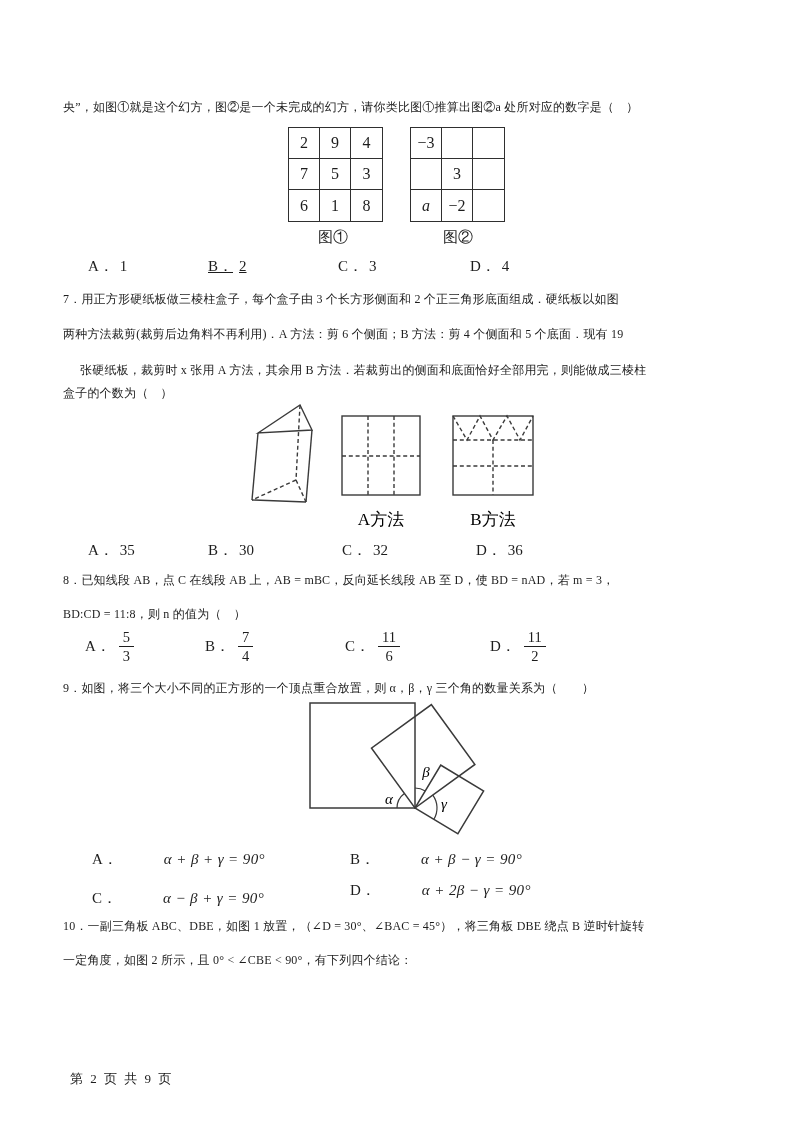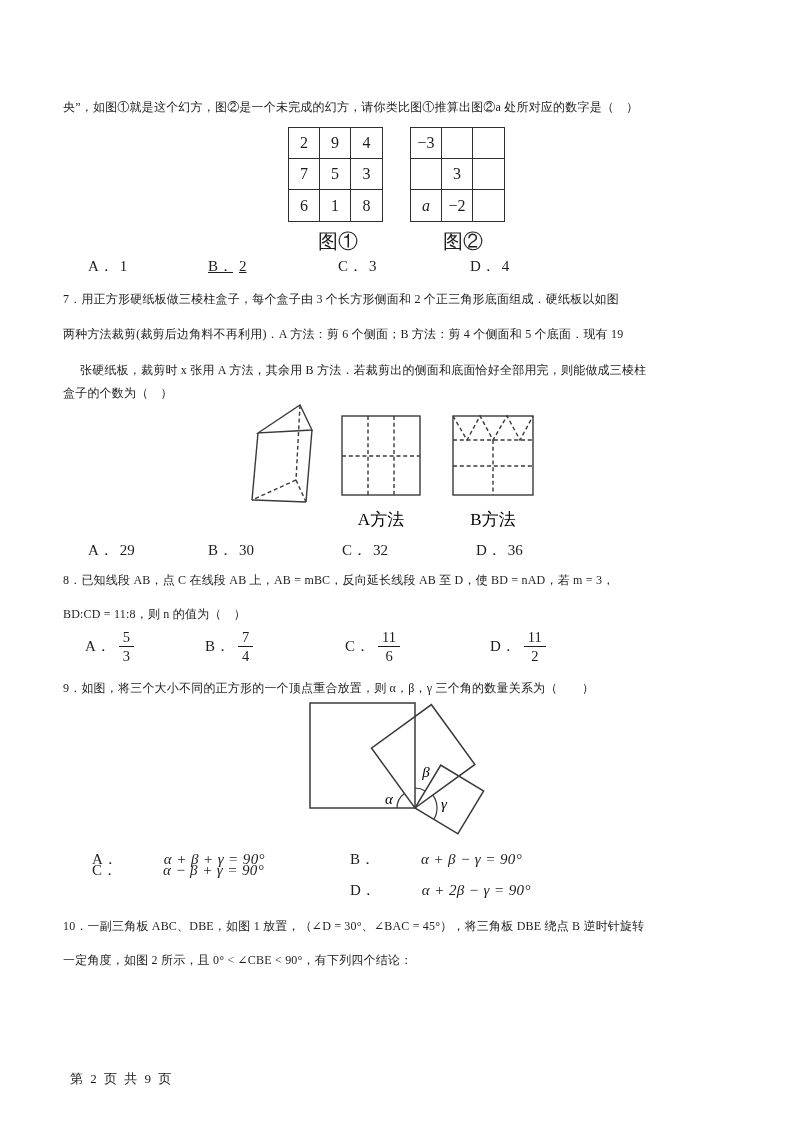--- a/index.html
+++ b/index.html
@@ -4,21 +4,21 @@
 <style>
   html,body{margin:0;padding:0;}
   body{
     width:793px;height:1122px;background:#ffffff;position:relative;
     font-family:"Liberation Serif","DejaVu Serif",serif;color:#1d1d1d;
     overflow:hidden;
   }
   .line{position:absolute;font-size:12px;line-height:21px;white-space:pre;letter-spacing:0.2px;}
   .opt{position:absolute;font-size:15px;white-space:pre;}
   .opt .lab{margin-right:6px;}
-  .caption{position:absolute;font-size:20px;white-space:pre;}
+  .caption{position:absolute;font-size:15px;white-space:pre;}
   .magic{position:absolute;border:1.6px solid #2f2f2f;display:grid;
          grid-template-columns:repeat(3,31px);grid-auto-rows:31px;background:#fff;}
   .mcell{display:flex;align-items:center;justify-content:center;font-size:16px;
          border-right:1.2px solid #2f2f2f;border-bottom:1.2px solid #2f2f2f;}
   .mcell:nth-child(3n){border-right:none;}
   .mcell:nth-child(n+7){border-bottom:none;}
   .fropt{position:absolute;display:flex;align-items:center;font-size:15px;}
   .fropt .lab{margin-right:8px;}
   .frac{display:inline-flex;flex-direction:column;align-items:center;font-size:14.5px;}
   .frac .num{padding:0 4px;border-bottom:1.2px solid #1d1d1d;line-height:18px;}
@@ -92,21 +92,21 @@
   <g stroke="#3a3a3a" stroke-width="1.4" fill="none">
     <rect x="213" y="16" width="80" height="79"></rect>
     <path d="M213,16 L227,40 L240,16 L253,40 L267,16 L280,40 L293,16" stroke-dasharray="4 2.8"></path>
     <path d="M213,40 L293,40" stroke-dasharray="4 2.8"></path>
     <path d="M213,66 L293,66" stroke-dasharray="4 2.8"></path>
     <path d="M253,40 L253,95" stroke-dasharray="4 2.8"></path>
   </g>
   <text x="253" y="125" font-size="17" text-anchor="middle">B方法</text>
 </svg>
 
-<span class="opt" style="left:88px;top:541px;"><span class="lab">A．</span><span>29</span></span>
+<span class="opt" style="left:88px;top:541px;"><span class="lab">A．</span><span>35</span></span>
 <span class="opt" style="left:208px;top:541px;"><span class="lab">B．</span><span>30</span></span>
 <span class="opt" style="left:342px;top:541px;"><span class="lab">C．</span><span>32</span></span>
 <span class="opt" style="left:476px;top:541px;"><span class="lab">D．</span><span>36</span></span>
 
 <div class="line" style="left:63px;top:570px;">8．已知线段 AB，点 C 在线段 AB 上，AB = mBC，反向延长线段 AB 至 D，使 BD = nAD，若 m = 3，</div>
 <div class="line" style="left:63px;top:604px;">BD:CD = 11:8，则 n 的值为（　）</div>
 
 <span class="fropt" style="left:85px;top:628px;">
     <span class="lab">A．</span>
     <span class="frac">
@@ -149,19 +149,19 @@
     <path d="M 125 93 A 20 20 0 0 1 135.3 95.9"></path>
     <path d="M 142.8 100.1 A 22 22 0 0 1 143.9 124.3"></path>
   </g>
   <text x="99" y="109" font-size="15" font-style="italic" text-anchor="middle">α</text>
   <text x="136" y="82" font-size="15" font-style="italic" text-anchor="middle">β</text>
   <text x="154" y="114" font-size="15" font-style="italic" text-anchor="middle">γ</text>
 </svg>
 
 <span class="opt" style="left:92px;top:850px;"><span class="lab">A．</span><span class="formula">α + β + γ = 90°</span></span>
 <span class="opt" style="left:350px;top:850px;"><span class="lab">B．</span><span class="formula">α + β − γ = 90°</span></span>
-<span class="opt" style="left:92px;top:861px;"><span class="lab">C．</span><span class="formula">α − β + γ = 90°</span></span>
+<span class="opt" style="left:92px;top:889px;"><span class="lab">C．</span><span class="formula">α − β + γ = 90°</span></span>
 <span class="opt" style="left:350px;top:881px;"><span class="lab">D．</span><span class="formula">α + 2β − γ = 90°</span></span>
 
 <div class="line" style="left:63px;top:916px;">10．一副三角板 ABC、DBE，如图 1 放置，（∠D = 30°、∠BAC = 45°），将三角板 DBE 绕点 B 逆时针旋转</div>
 <div class="line" style="left:63px;top:950px;">一定角度，如图 2 所示，且 0° &lt; ∠CBE &lt; 90°，有下列四个结论：</div>
 
 <div class="footer" style="left:70px;top:1070px;">第 2 页 共 9 页</div>
 
 </body></html>

